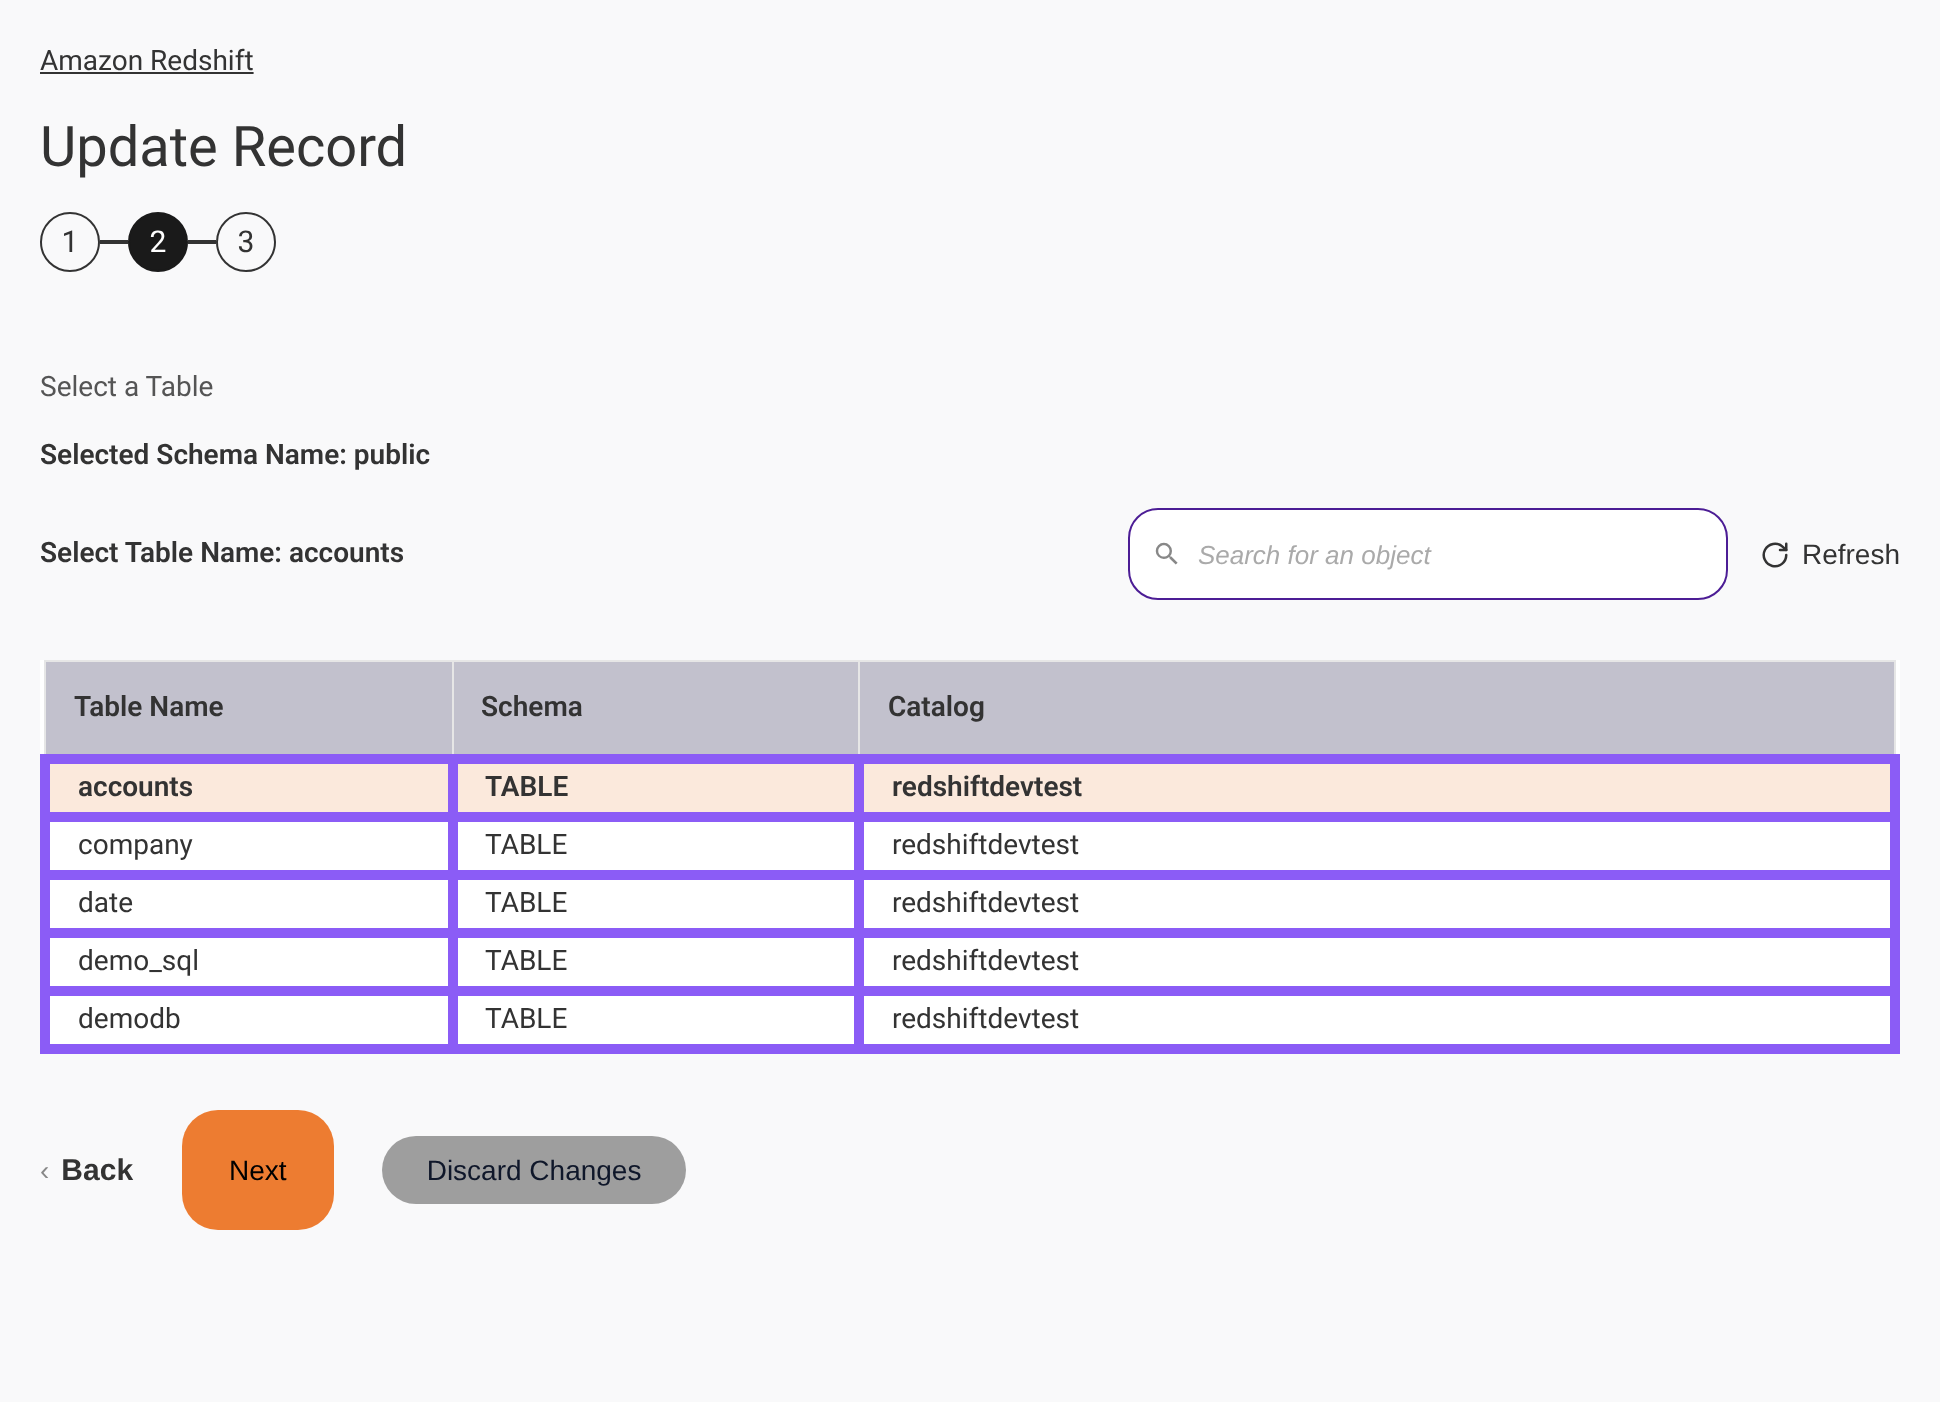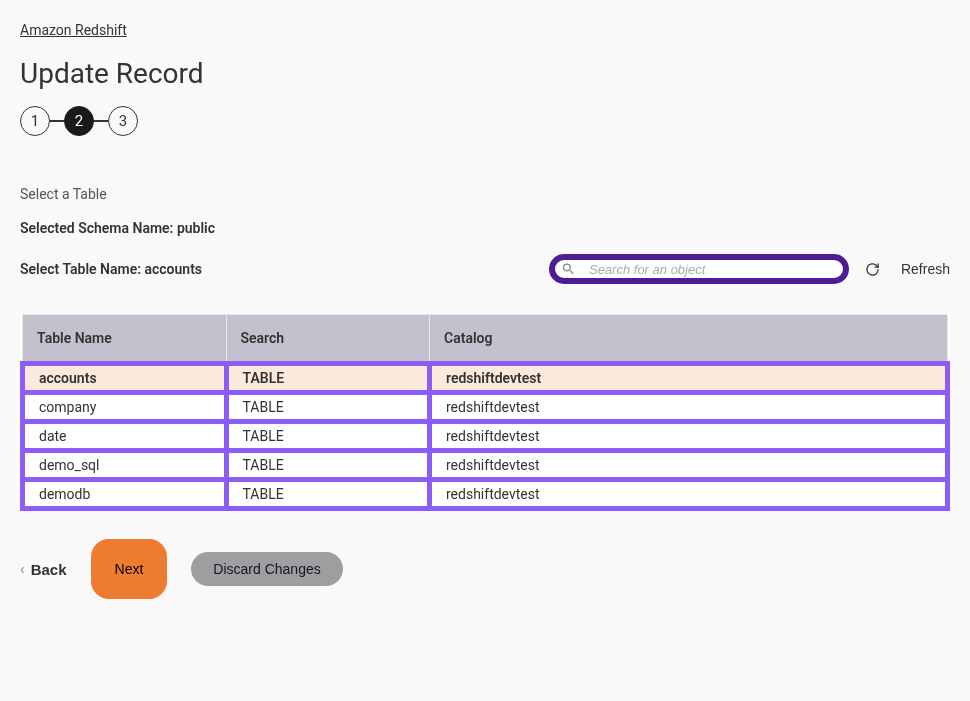--- a/index.html
+++ b/index.html
@@ -90,37 +90,37 @@
       position: absolute;
       left: 12px;
       top: 50%;
       transform: translateY(-50%);
       width: 15px;
       height: 15px;
       fill: #888;
     }
     .search-input {
       width: 100%;
-      height: 30px;
-      border: 6px solid #4c1d95;
+      height: 46px;
+      border: 1px solid #4c1d95;
       border-radius: 15px;
       padding: 0 12px 0 34px;
       font-size: 13px;
       font-style: italic;
       color: #333;
       outline: none;
       background: #fff;
     }
     .search-input::placeholder {
       color: #aaa;
     }
     .refresh-btn {
       display: flex;
       align-items: center;
-      gap: 21px;
+      gap: 6px;
       font-size: 14px;
       color: #333;
       cursor: pointer;
       background: none;
       border: none;
     }
     .refresh-icon {
       width: 15px;
       height: 15px;
       stroke: #333;
@@ -235,21 +235,21 @@
       </svg>
       <span>Refresh</span>
     </button>
   </div>
 </div>
 
 <table class="data-table">
   <thead>
     <tr>
       <th class="col-name">Table Name</th>
-      <th class="col-schema">Search</th>
+      <th class="col-schema">Schema</th>
       <th class="col-catalog">Catalog</th>
     </tr>
   </thead>
   <tbody id="table-body">
   <tr class="selected">
         <td>accounts</td>
         <td>TABLE</td>
         <td>redshiftdevtest</td>
       </tr>
       <tr>

